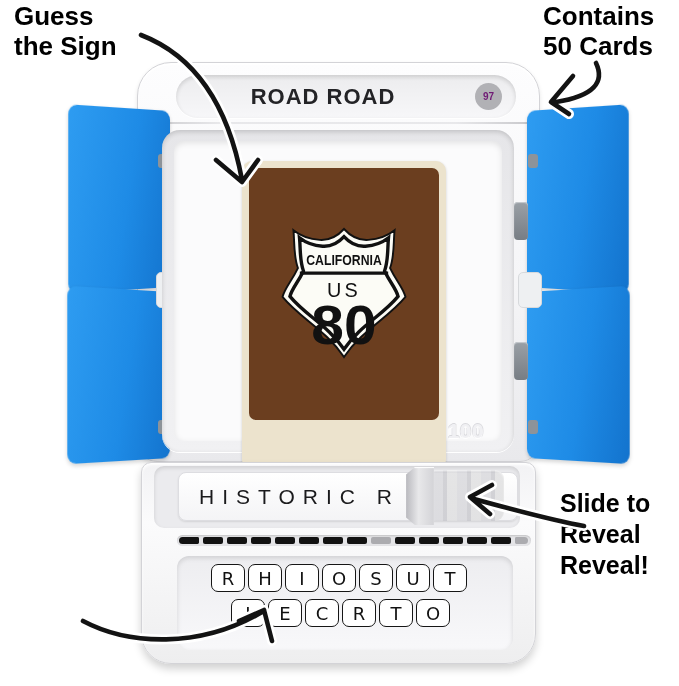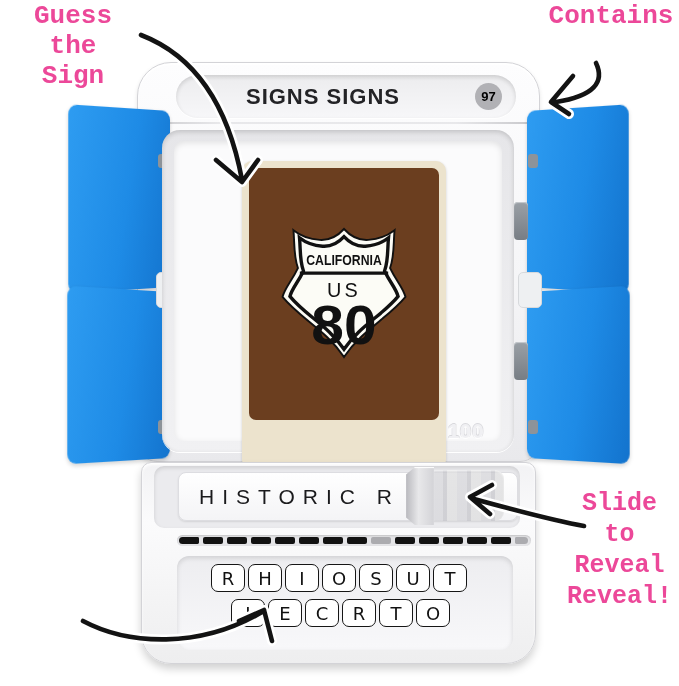--- a/index.html
+++ b/index.html
@@ -1,20 +1,20 @@
 <!DOCTYPE html>
 <html><head>
 <meta charset="utf-8">
 <style>
   html,body{margin:0;padding:0;background:#ffffff;}
   #scene{position:relative;width:679px;height:686px;background:#ffffff;overflow:hidden;
          font-family:"Liberation Sans",sans-serif;}
 
   
-  .ann{position:absolute;text-align:center;color:#ec4899;font-family:Liberation Mono, monospace;
+  .ann{position:absolute;text-align:left;color:#000000;font-family:Liberation Sans, sans-serif;
        font-weight:700;font-size:26px;line-height:30px;letter-spacing:0px;}
   .ann-guess{left:14px;top:1px;width:118px;}
   .ann-contains{left:543px;top:1px;width:136px;}
   .ann-slide{left:560px;top:488px;width:119px;line-height:31px;font-size:25px;}
   .ann-anagram{left:2px;top:571px;width:116px;font-size:25px;}
 
   
   .shell-top{position:absolute;left:137px;top:62px;width:401px;height:398px;
     background:linear-gradient(180deg,#fdfdfe 0%,#f5f5f7 55%,#e9e9ec 100%);
     border:1px solid #d3d3d7;border-radius:34px 34px 20px 20px;
@@ -26,21 +26,21 @@
     border:1px solid #d3d3d7;border-radius:10px 10px 30px 30px;
     box-shadow:inset 0 2px 3px #ffffff,0 5px 9px rgba(0,0,0,.18);}
 
   
   .header-panel{position:absolute;left:176px;top:75px;width:340px;height:43px;border-radius:22px;
     background:linear-gradient(180deg,#ececee,#f7f7f9);
     box-shadow:inset 0 2px 4px rgba(0,0,0,.14),0 1px 0 #ffffff;}
   .header-title{position:absolute;left:0;right:46px;top:0;height:43px;line-height:43px;
     text-align:center;font-size:22px;font-weight:700;letter-spacing:1px;color:#232326;}
   .badge{position:absolute;right:14px;top:8px;width:27px;height:27px;border-radius:50%;
-    background:#b1b1b5;color:#000000;font-size:13px;font-weight:700;
+    background:#b1b1b5;color:#701a75;font-size:10px;font-weight:700;
     display:flex;align-items:center;justify-content:center;}
 
   
   .bezel{position:absolute;left:162px;top:130px;width:352px;height:322px;border-radius:18px;
     background:linear-gradient(180deg,#e6e6e9,#f1f1f3);
     box-shadow:inset 0 2px 5px rgba(0,0,0,.16),0 1px 0 #ffffff;}
   .bezel-inner{position:absolute;left:12px;top:11px;width:328px;height:300px;border-radius:10px;
     background:#fbfbfc;box-shadow:inset 0 2px 6px rgba(0,0,0,.10);}
   .card{position:absolute;left:242px;top:161px;width:204px;height:309px;border-radius:10px;
     background:var(--cream,#ece3cd);box-shadow:0 1px 3px rgba(0,0,0,.18);}
@@ -128,21 +128,21 @@
   <div class="knuckle" style="left:156px;top:272px;"></div>
   <div class="hinge-bar" style="left:168px;top:342px;"></div>
   <div class="hinge-clip" style="left:158px;top:420px;"></div>
   <div class="hinge-clip" style="left:528px;top:154px;"></div>
   <div class="hinge-bar" style="left:514px;top:202px;"></div>
   <div class="knuckle" style="left:518px;top:272px;"></div>
   <div class="hinge-bar" style="left:514px;top:342px;"></div>
   <div class="hinge-clip" style="left:528px;top:420px;"></div>
 
   <div class="header-panel">
-    <div class="header-title">SIGNS SIGNS</div>
+    <div class="header-title">ROAD ROAD</div>
     <div class="badge">97</div>
   </div>
 
   <div class="bezel">
     <div class="bezel-inner"></div>
   </div>
 
   <div class="card">
     <div class="card-brown">
       <svg class="shield" viewBox="0 0 200 212">
@@ -208,20 +208,21 @@
         <div class="tile">O</div>
       </div>
   </div>
 
   <div class="ann ann-guess">
     <div>Guess</div>
     <div>the Sign</div>
   </div>
   <div class="ann ann-contains">
     <div>Contains</div>
+    <div>50 Cards</div>
   </div>
   <div class="ann ann-slide">
     <div>Slide to</div>
     <div>Reveal</div>
     <div>Reveal!</div>
   </div>
 
   <svg class="arrows">
     <g>
       <path class="casing" d="M141 35 C 198 57 229 110 242 180 M242 182 L216 160 M242 182 L258 160"></path>

